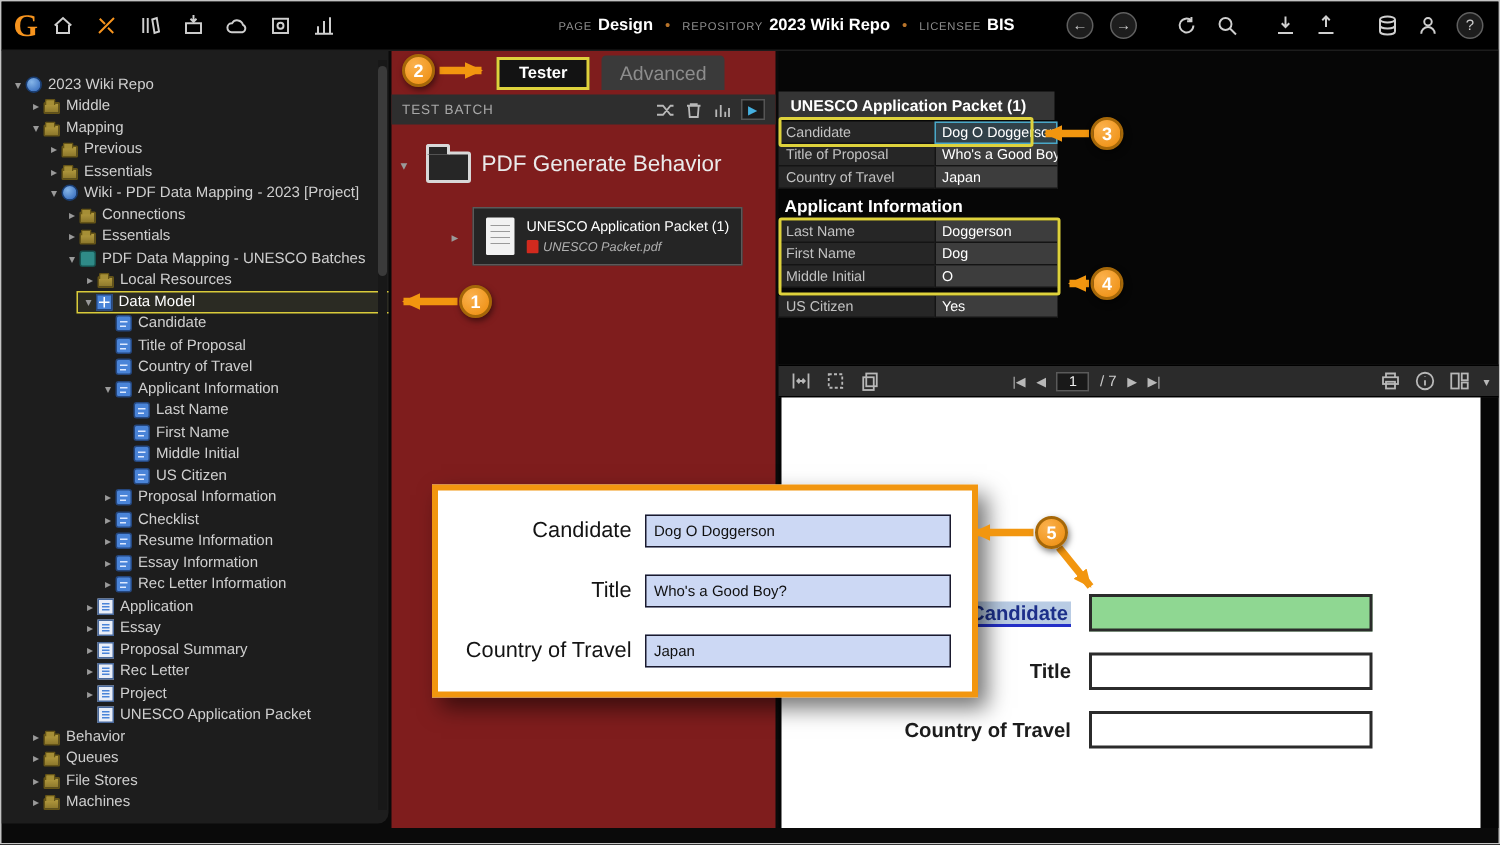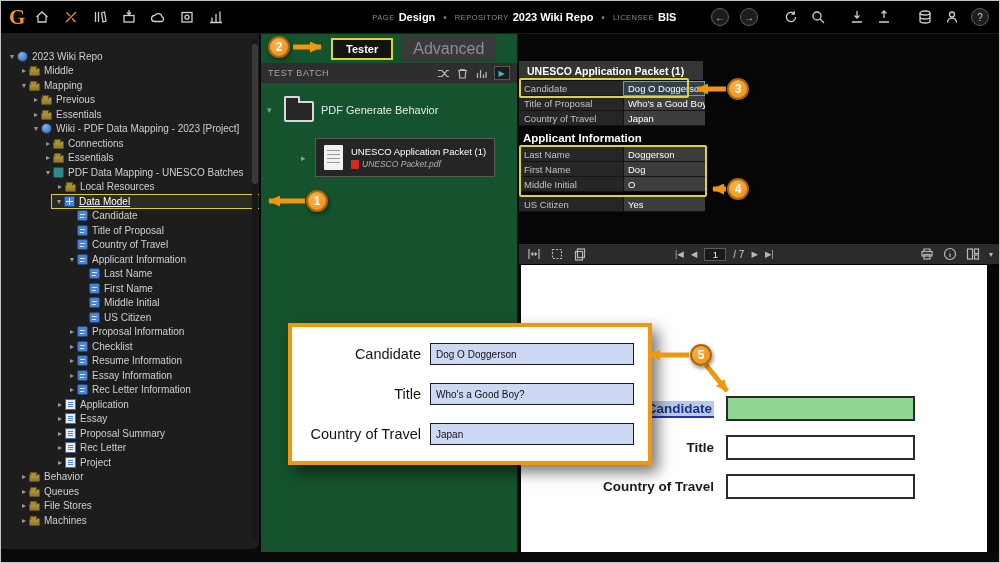--- a/index.html
+++ b/index.html
@@ -20,52 +20,52 @@
   .tb-right { margin-left:auto; display:flex; align-items:center; gap:11px; padding-right:10px; }
   .circ { width:18px; height:18px; border-radius:50%; border:1px solid #5f5f5f; background:#1d1d1d; color:#ccc; display:flex; align-items:center; justify-content:center; font-size:10px; }
 
   
   .sidebar { position:absolute; left:0; top:33px; width:258px; height:515px; background:#1d1d1d; border-radius:0 0 7px 0; overflow:hidden; z-index:2; }
   .tree { padding-top:15px; }
   .tree-row { display:flex; align-items:center; height:14.5px; width:100%; white-space:nowrap; overflow:hidden; cursor:default; }
   .tree-arrow { width:10px; flex:none; color:#9a9a9a; font-size:8px; text-align:center; }
   .tree-label { font-size:10px; color:#cfcfcf; }
   .tree-row.sel { border:1px solid #d9cb3a; background:#2b2b23; margin-right:2px; }
-  .tree-row.sel .tree-label { color:#fff;text-decoration:underline; }
+  .tree-row.sel .tree-label { color:#fff; }
   .ic { width:11px; height:11px; display:inline-block; margin-right:4px; flex:none; position:relative; }
   .ic-globe { border-radius:50%; background:radial-gradient(circle at 35% 30%, #85b5e8, #2b62b8); border:1px solid #193d72; }
   .ic-folder { height:8px; margin-top:3px; background:linear-gradient(#b39a3e,#8d782c); border:1px solid #655417; border-radius:1px; }
   .ic-folder::before { content:""; position:absolute; top:-3px; left:0; width:5px; height:3px; background:#a58e36; border:1px solid #655417; border-bottom:none; border-radius:1px 1px 0 0; }
   .ic-process { background:#2f8b88; border:1px solid #175350; border-radius:2px; }
   .ic-model { background:#4a84d8; border:1px solid #25477e; }
   .ic-model::before { content:""; position:absolute; left:1px; right:1px; top:4px; height:1px; background:#fff; }
   .ic-model::after { content:""; position:absolute; top:1px; bottom:1px; left:4px; width:1px; background:#fff; }
   .ic-field { background:#4a84d8; border:1px solid #25477e; border-radius:2px; }
   .ic-field::before { content:""; position:absolute; left:2px; top:3px; width:5px; height:1px; background:#dce8ff; }
   .ic-field::after { content:""; position:absolute; left:2px; top:6px; width:4px; height:1px; background:#dce8ff; }
   .ic-doc { background:#e9eef8; border:1px solid #48699c; }
   .ic-doc::before { content:""; position:absolute; left:2px; top:2px; width:5px; height:1px; background:#4a84d8; box-shadow:0 2px 0 #4a84d8, 0 4px 0 #4a84d8; }
   .sb-scroll { position:absolute; right:1px; top:6px; width:6px; height:500px; background:#181818; }
   .sb-thumb { position:absolute; right:0; top:4px; width:6px; height:140px; background:#3a3a3a; border-radius:3px; }
 
   
-  .tester { position:absolute; left:260px; top:33px; width:256px; height:518px; background:#14532d; z-index:1; }
+  .tester { position:absolute; left:260px; top:33px; width:256px; height:518px; background:#7f1d1d; z-index:1; }
   .tabs { height:29px; display:flex; align-items:center; padding-left:70px; gap:8px; }
   .tab-tester { border:2px solid #ded23c; background:#131313; color:#fff; font-weight:bold; font-size:11px; padding:3px 13px; }
-  .tab-advanced { background:#3a3a3a; color:#8d8d8d; font-size:16px; padding:4px 12px; border-radius:3px 3px 0 0; }
+  .tab-advanced { background:#3a3a3a; color:#8d8d8d; font-size:13px; padding:4px 12px; border-radius:3px 3px 0 0; }
   .batchbar { height:20px; background:#2e2e2e; display:flex; align-items:center; padding:0 7px; color:#a8a8a8; font-size:9px; letter-spacing:.6px; }
   .batch-icons { margin-left:auto; display:flex; align-items:center; gap:6px; }
   .sico { width:13px; height:13px; display:block; }
   .sico path, .sico rect { stroke:#b8b8b8; stroke-width:1.2; fill:none; }
   .play-btn { width:16px; height:14px; border:1px solid #555; background:#1c1c1c; color:#45b0e0; font-size:8px; display:flex; align-items:center; justify-content:center; }
   .gen-row { display:flex; align-items:center; padding-left:6px; gap:7px; margin-top:14px; }
   .gen-arrow { color:#9a9a9a; font-size:9px; width:10px; }
   .big-folder { width:30px; height:21px; border:2px solid #d8d8d8; border-radius:2px; background:#262626; position:relative; margin-top:4px; }
   .big-folder::before { content:""; position:absolute; top:-7px; left:-2px; width:12px; height:5px; border:2px solid #d8d8d8; border-bottom:none; border-radius:2px 2px 0 0; background:#262626; }
-  .gen-label { font-size:11px; color:#eaeaea; }
+  .gen-label { font-size:15px; color:#eaeaea; }
   .doc-item-row { display:flex; align-items:center; margin:16px 0 0 40px; gap:4px; }
   .doc-card { display:flex; gap:8px; align-items:center; border:1px solid #5a5a5a; background:#252525; padding:6px 8px; width:180px; }
   .big-doc { width:19px; height:25px; background:#f2f2f2; border-radius:1px; position:relative; flex:none; }
   .big-doc::after { content:""; position:absolute; left:3px; right:3px; top:5px; height:13px; background:repeating-linear-gradient(to bottom, #9a9a9a 0 1px, transparent 1px 4px); }
   .doc-meta { display:flex; flex-direction:column; gap:2px; overflow:hidden; }
   .doc-title { font-size:9.5px; color:#fff; white-space:nowrap; }
   .doc-sub { display:flex; align-items:center; font-size:8.5px; color:#b0b0b0; font-style:italic; white-space:nowrap; }
   .pdf-chip { width:8px; height:9px; background:#d22a1e; border-radius:1px; margin-right:3px; flex:none; }
 
   
@@ -317,20 +317,25 @@
         </div>
         <div class="tree-row" style="padding-left: 54px;">
           <span class="tree-arrow">▸</span>
           <span class="ic ic-doc"></span>
           <span class="tree-label">Rec Letter</span>
         </div>
         <div class="tree-row" style="padding-left: 54px;">
           <span class="tree-arrow">▸</span>
           <span class="ic ic-doc"></span>
           <span class="tree-label">Project</span>
+        </div>
+        <div class="tree-row" style="padding-left: 54px;">
+          <span class="tree-arrow"></span>
+          <span class="ic ic-doc"></span>
+          <span class="tree-label">UNESCO Application Packet</span>
         </div>
         <div class="tree-row" style="padding-left: 18px;">
           <span class="tree-arrow">▸</span>
           <span class="ic ic-folder"></span>
           <span class="tree-label">Behavior</span>
         </div>
         <div class="tree-row" style="padding-left: 18px;">
           <span class="tree-arrow">▸</span>
           <span class="ic ic-folder"></span>
           <span class="tree-label">Queues</span>

